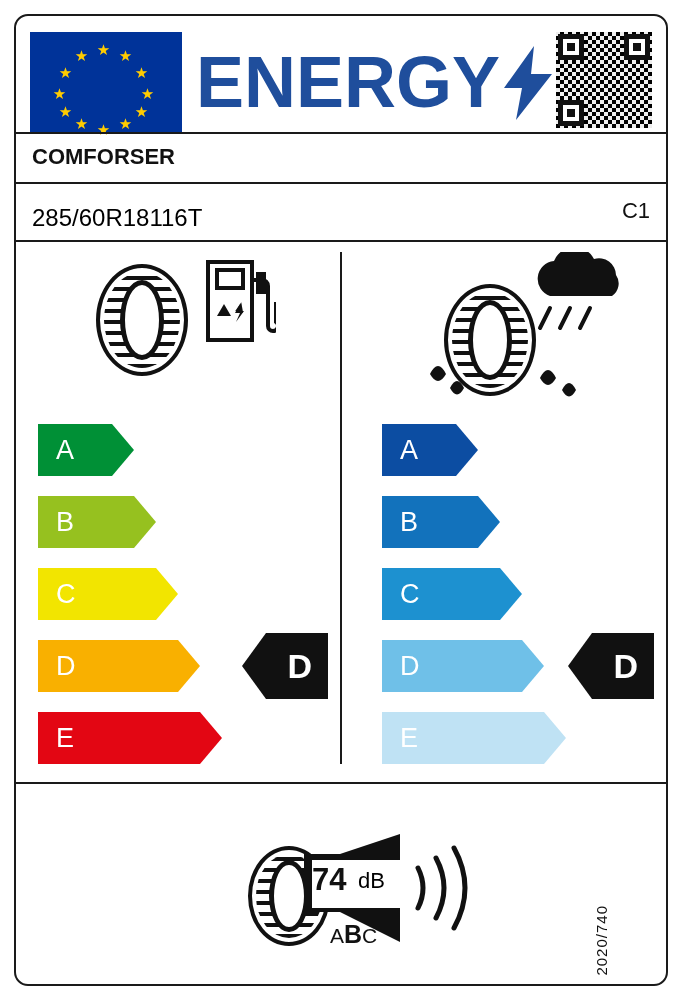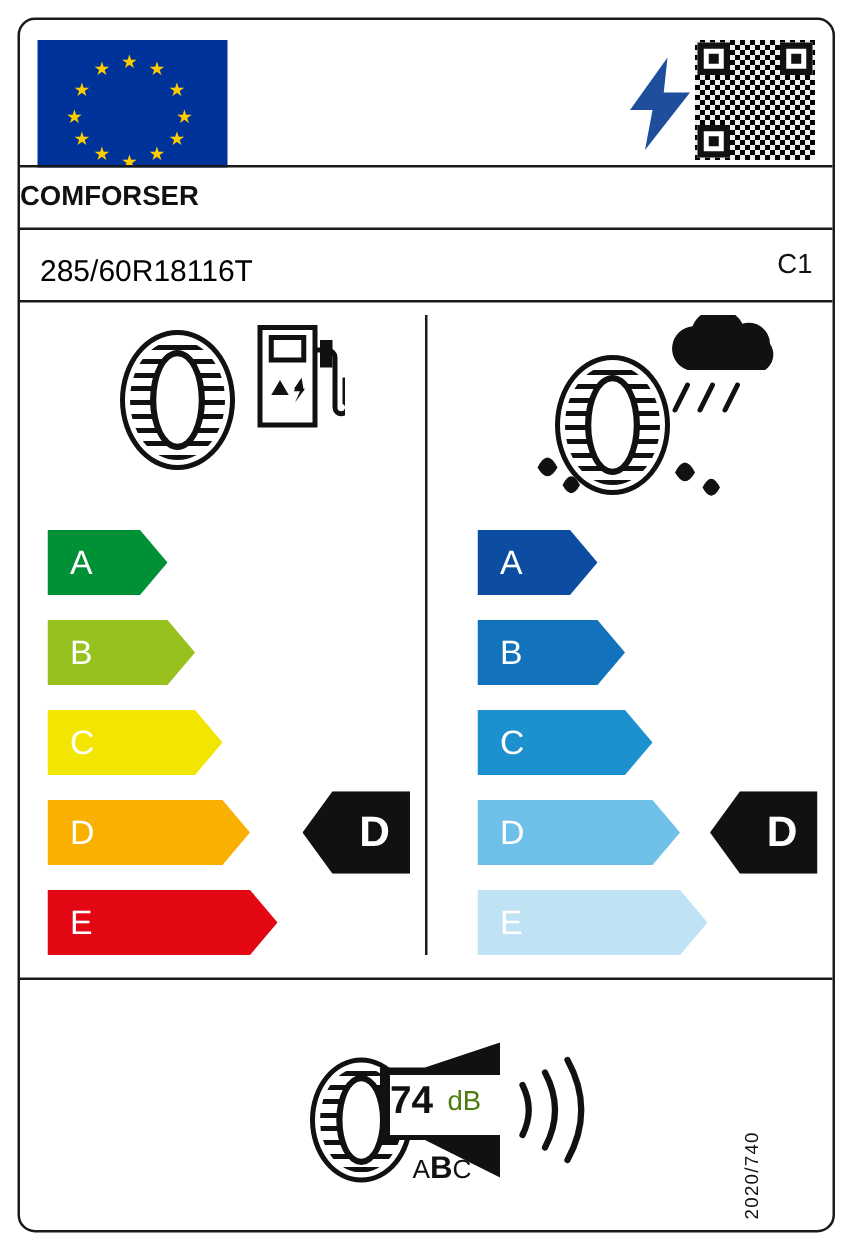--- a/index.html
+++ b/index.html
@@ -85,21 +85,21 @@
 
   
   .hr { position: absolute; left: 0; width: 650px; height: 2px; background: #1a1a1a; }
   .brand-row {
     position: absolute;
     left: 0; top: 118px;
     width: 650px; height: 48px;
   }
   .brand-name {
     position: absolute;
-    left: 0; top: 10px;
+    left: 16px; top: 10px;
     font-size: 22px; font-weight: bold; color: #111;
   }
   .type-name {
     position: absolute;
     right: 16px; top: 10px;
     font-size: 22px; color: #111;
   }
   .size-row {
     position: absolute;
     left: 0; top: 168px;
@@ -208,21 +208,21 @@
   }
   .speaker { position: absolute; left: 288px; top: 50px; }
   .db-value {
     position: absolute;
     left: 296px; top: 78px;
     font-size: 31px; font-weight: bold; color: #111;
   }
   .db-unit {
     position: absolute;
     left: 342px; top: 84px;
-    font-size: 22px; color: #4d7c0f;
+    font-size: 22px; color: #000000;
   }
   .abc {
     position: absolute;
     left: 314px; top: 136px;
     font-size: 21px; color: #111;
   }
   .abc b { font-size: 25px; }
   .reg-no {
     position: absolute;
     right: 8px; bottom: 10px;
@@ -247,20 +247,21 @@
         <span class="star" style="left:104px; top:33px;">★</span>
         <span class="star" style="left:22px; top:54px;">★</span>
         <span class="star" style="left:110px; top:54px;">★</span>
         <span class="star" style="left:28px; top:72px;">★</span>
         <span class="star" style="left:104px; top:72px;">★</span>
         <span class="star" style="left:44px; top:84px;">★</span>
         <span class="star" style="left:88px; top:84px;">★</span>
         <span class="star" style="left:66px; top:90px;">★</span>
       </div>
 
+      <div class="energy-word">ENERGY</div>
 
       <svg class="bolt" viewBox="0 0 48 74">
         <polygon points="30,0 0,42 18,42 12,74 48,28 27,28" fill="#1F4E9C"></polygon>
       </svg>
 
       <div class="qr">
         <div class="qr-inner">
           <div class="qr-eye" style="left:2px; top:2px;"></div>
           <div class="qr-eye" style="right:2px; top:2px;"></div>
           <div class="qr-eye" style="left:2px; bottom:2px;"></div>

